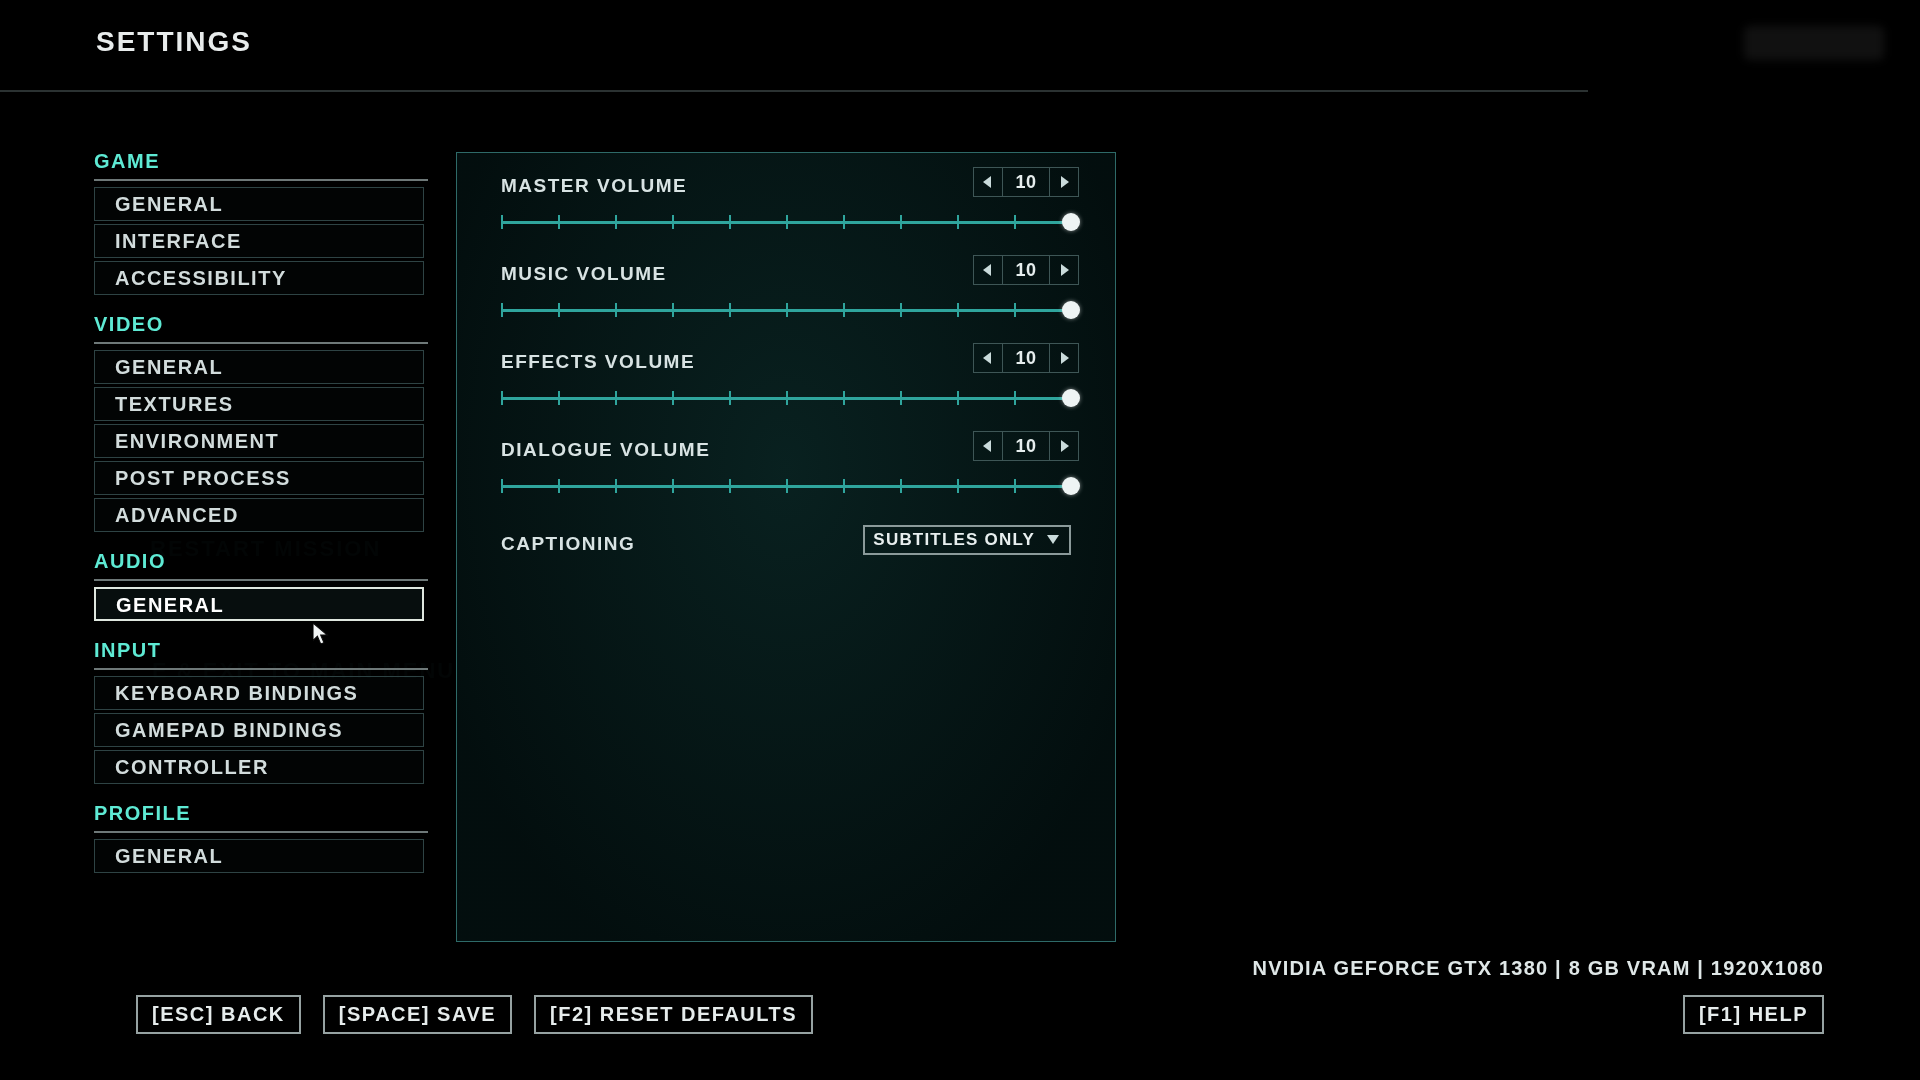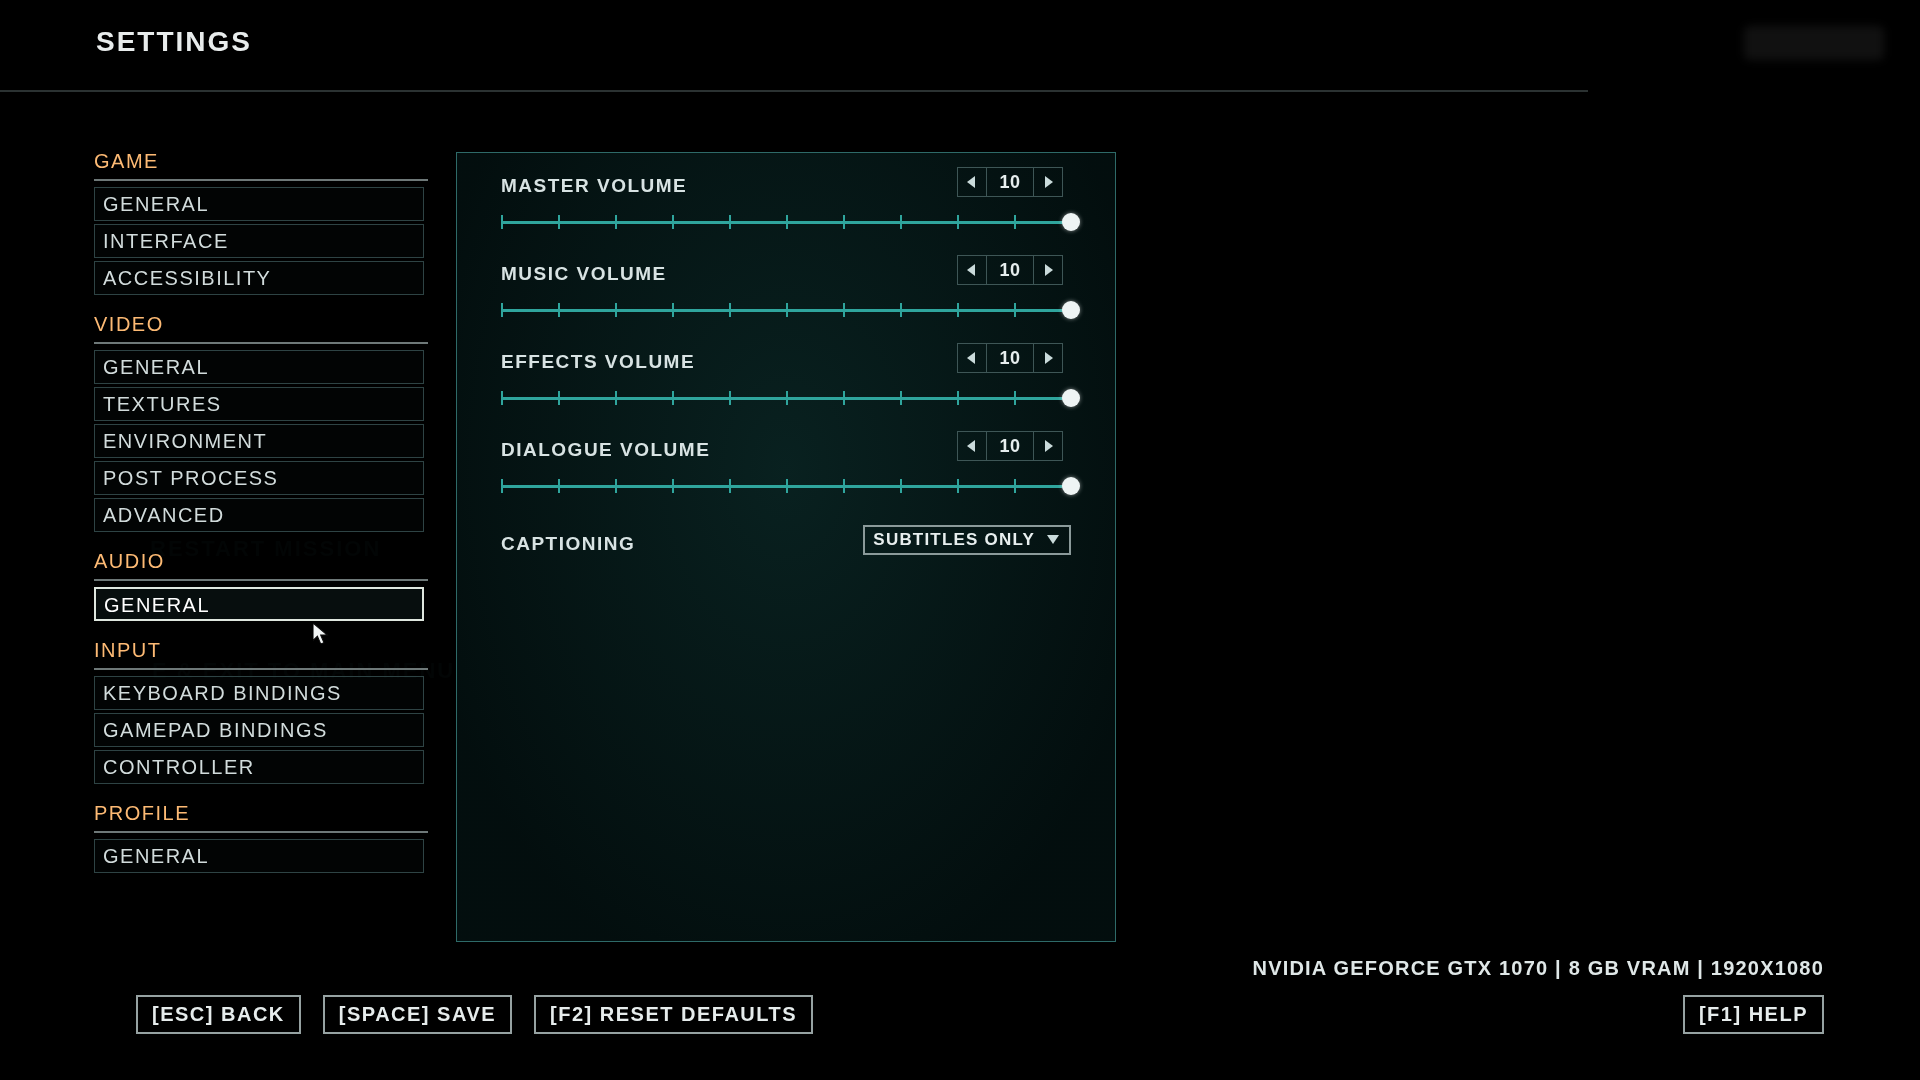--- a/index.html
+++ b/index.html
@@ -7,42 +7,42 @@
 
   .screen { position: relative; width: 1920px; height: 1080px; }
 
   
   .header { position: absolute; top: 26px; left: 96px; font-size: 28px; font-weight: 700; letter-spacing: 2px; color: #e8ecec; }
   .header-rule { position: absolute; top: 90px; left: 0; width: 1588px; height: 2px; background: #2b3232; }
   .header-blob { position: absolute; top: 26px; right: 36px; width: 140px; height: 34px; background: #111; border-radius: 6px; filter: blur(4px); }
 
   
   .sidebar { position: absolute; top: 150px; left: 94px; width: 334px; }
-  .cat-label { font-size: 20px; font-weight: 400; letter-spacing: 1.5px; color: #fdba74; margin-bottom: 6px; }
+  .cat-label { font-size: 20px; font-weight: 700; letter-spacing: 1.5px; color: #5eead4; margin-bottom: 6px; }
   .cat-rule { height: 2px; background: #6e7878; margin-bottom: 6px; }
   .item {
     display: block; width: 330px; height: 34px; line-height: 32px;
-    border: 1px solid #2e4344; color: #d2dcdc; font-size: 20px; font-weight: 400;
-    letter-spacing: 1.5px; padding-left: 8px; margin-bottom: 3px;
+    border: 1px solid #2e4344; color: #d2dcdc; font-size: 20px; font-weight: 700;
+    letter-spacing: 1.5px; padding-left: 20px; margin-bottom: 3px;
     background: rgba(15,30,30,0.15); cursor: pointer;
   }
   .item.selected { border: 2px solid #dfe7df; background: rgba(20,40,40,0.35); color:#fff; }
   .block { margin-bottom: 18px; }
 
   
   .panel {
     position: absolute; top: 152px; left: 456px; width: 660px; height: 790px;
     border: 1px solid #2e6a68;
     background: radial-gradient(ellipse at 50% 40%, rgba(16,60,58,0.55), rgba(4,20,20,0.7) 80%);
   }
   .setting-row { position: relative; padding: 22px 44px 0 44px; }
   .setting-label { font-size: 19px; font-weight: 700; letter-spacing: 1.5px; color: #d8e3e3; }
 
   .stepper {
-    position: absolute; right: 52px; top: 14px; display: flex; align-items: center;
+    position: absolute; right: 36px; top: 14px; display: flex; align-items: center;
     border: 1px solid #3e5656; height: 30px;
   }
   .stepper .arrow {
     width: 28px; height: 28px; display: flex; align-items: center; justify-content: center;
     color: #cfe; font-size: 16px; cursor: pointer;
   }
   .stepper .arrow svg { width: 10px; height: 12px; fill: #cadbdb; }
   .stepper .val {
     width: 48px; text-align: center; font-size: 18px; font-weight: 700; color: #e6eeee;
     border-left: 1px solid #3e5656; border-right: 1px solid #3e5656; line-height: 28px;
@@ -272,21 +272,21 @@
       <div class="dropdown" style="top:32px;padding-left:8px;">
         <span class="dd-label">SUBTITLES ONLY</span>
         <span class="dd-caret"><svg viewBox="0 0 12 10">
               <polygon points="0,0 12,0 6,9"></polygon>
             </svg></span>
       </div>
     </div>
 
   </div>
 
-  <div class="gpu-text">NVIDIA GEFORCE GTX 1070 | 8 GB VRAM | 1920X1080</div>
+  <div class="gpu-text">NVIDIA GEFORCE GTX 1380 | 8 GB VRAM | 1920X1080</div>
 
   <div class="footer">
     <div class="fbtn">[ESC] BACK</div>
     <div class="fbtn">[SPACE] SAVE</div>
     <div class="fbtn">[F2] RESET DEFAULTS</div>
   </div>
   <div class="footer-right">
     <div class="fbtn">[F1] HELP</div>
   </div>
 

